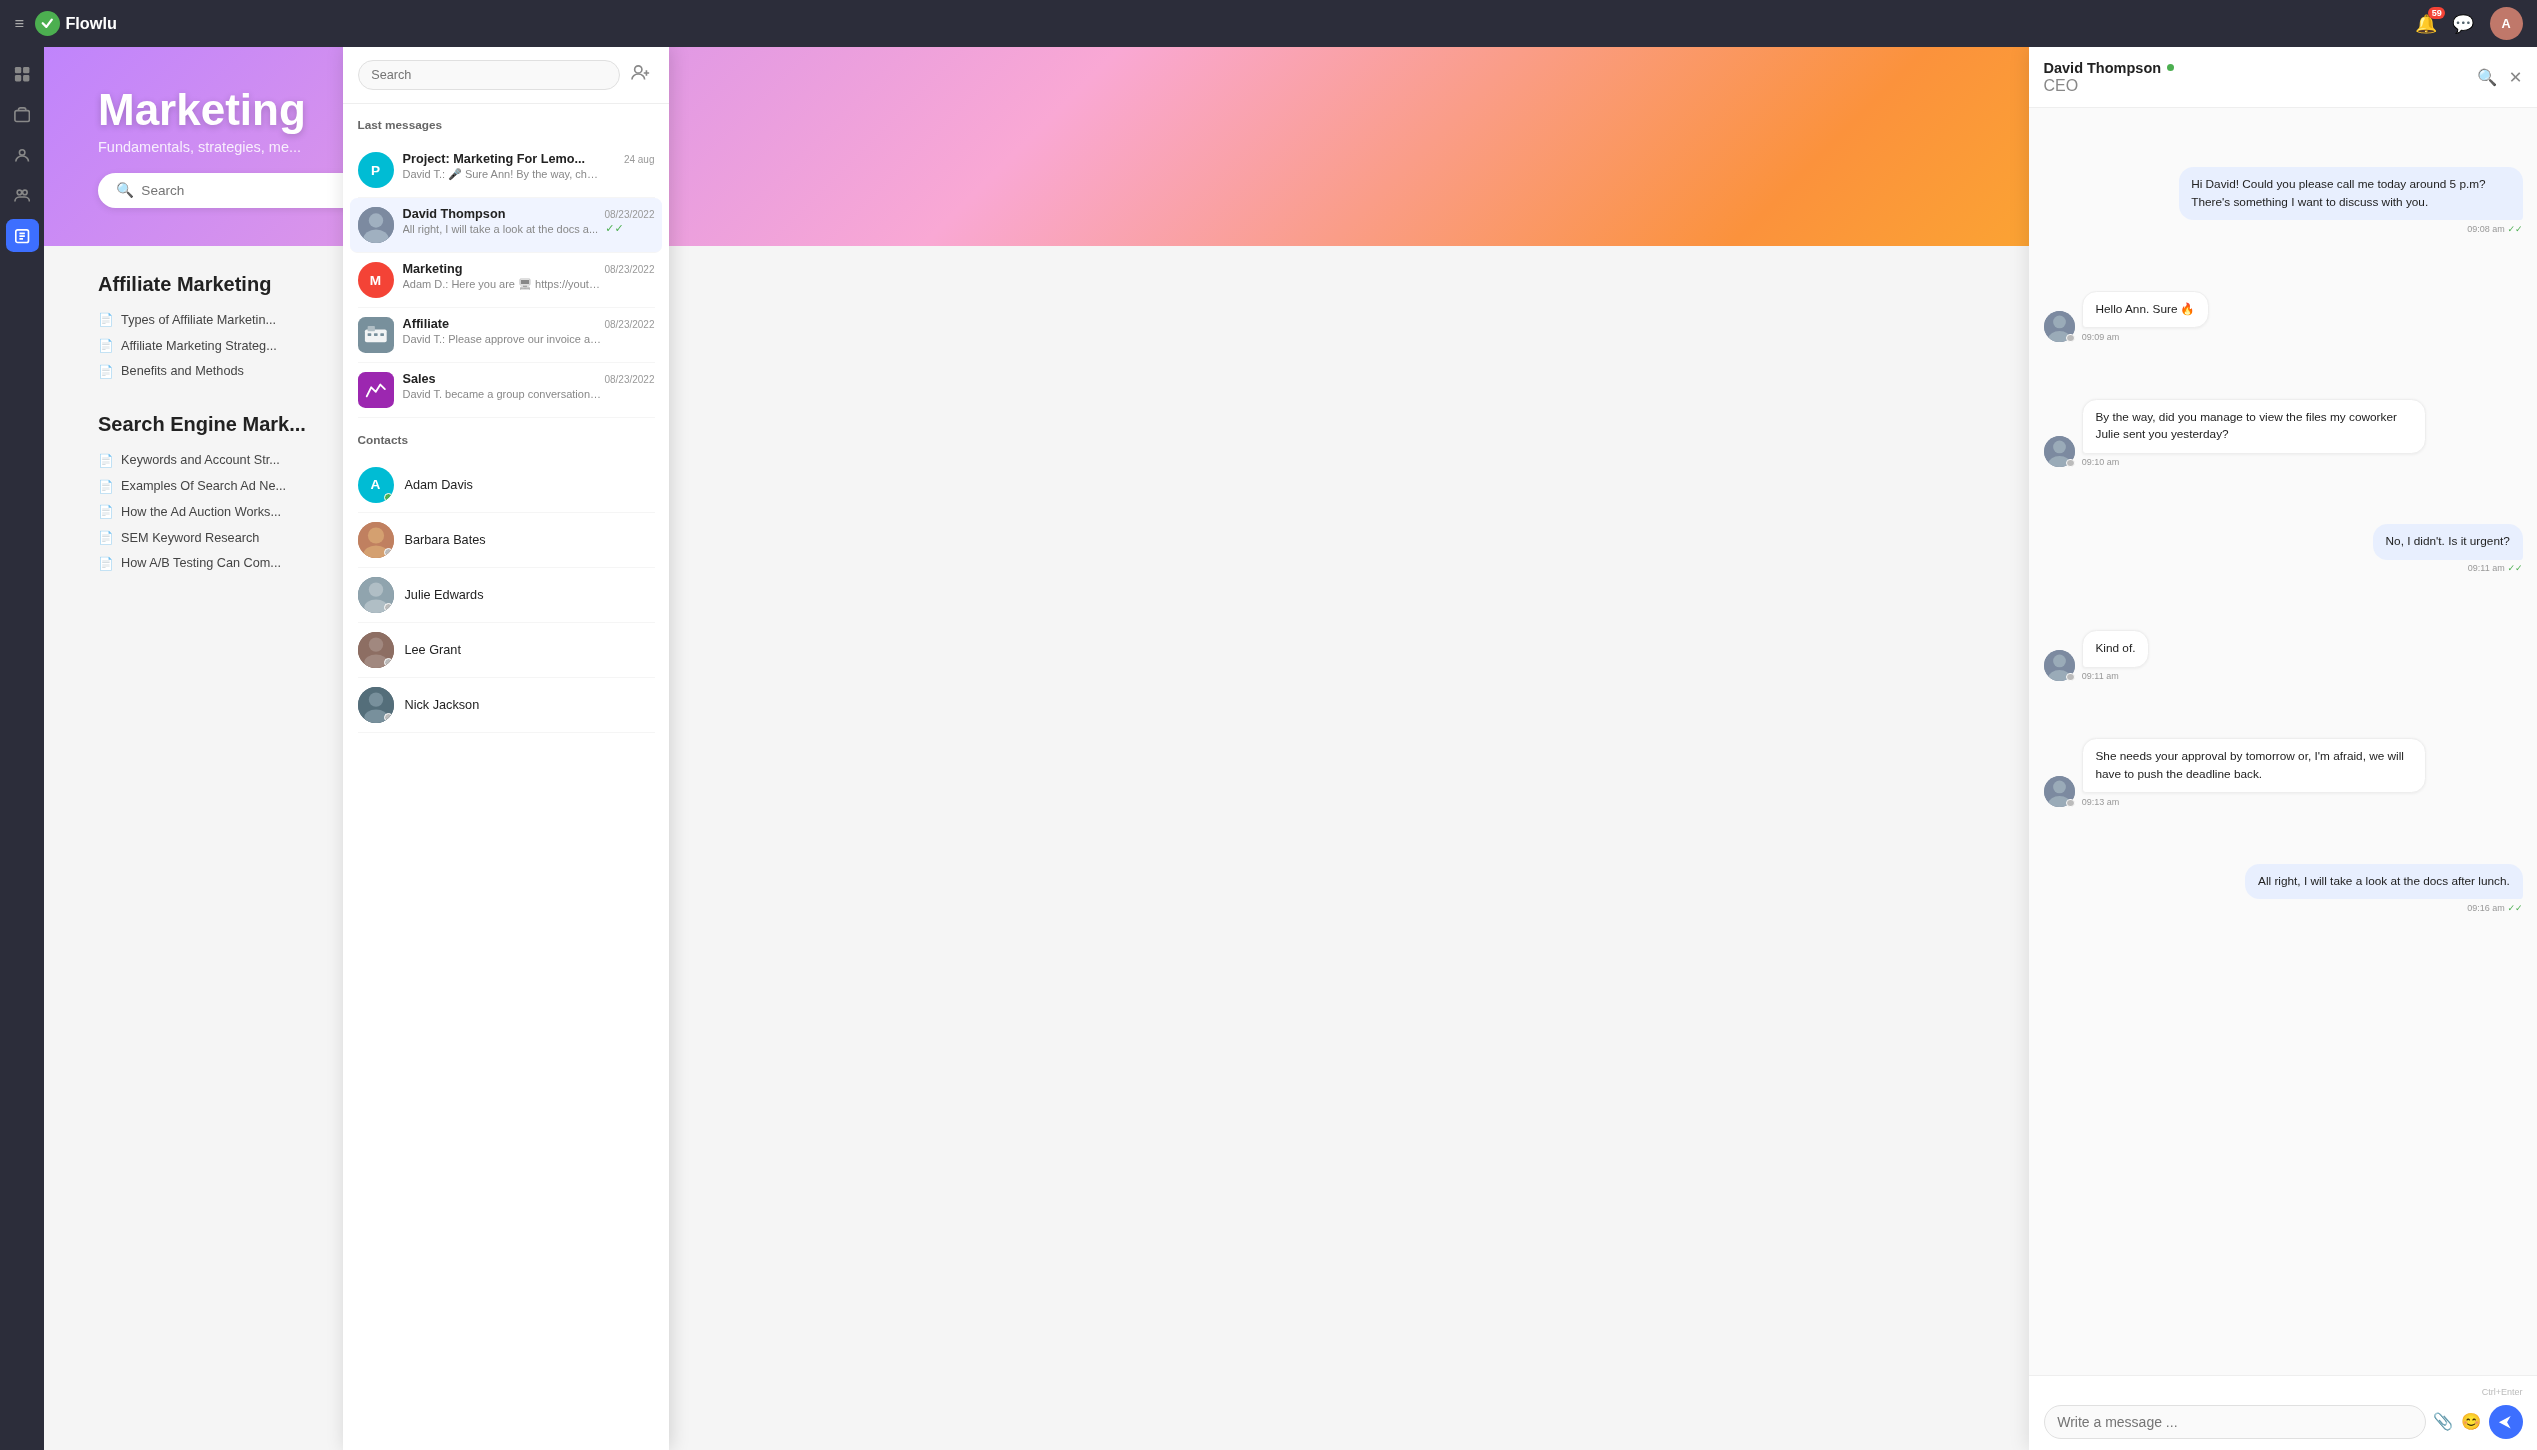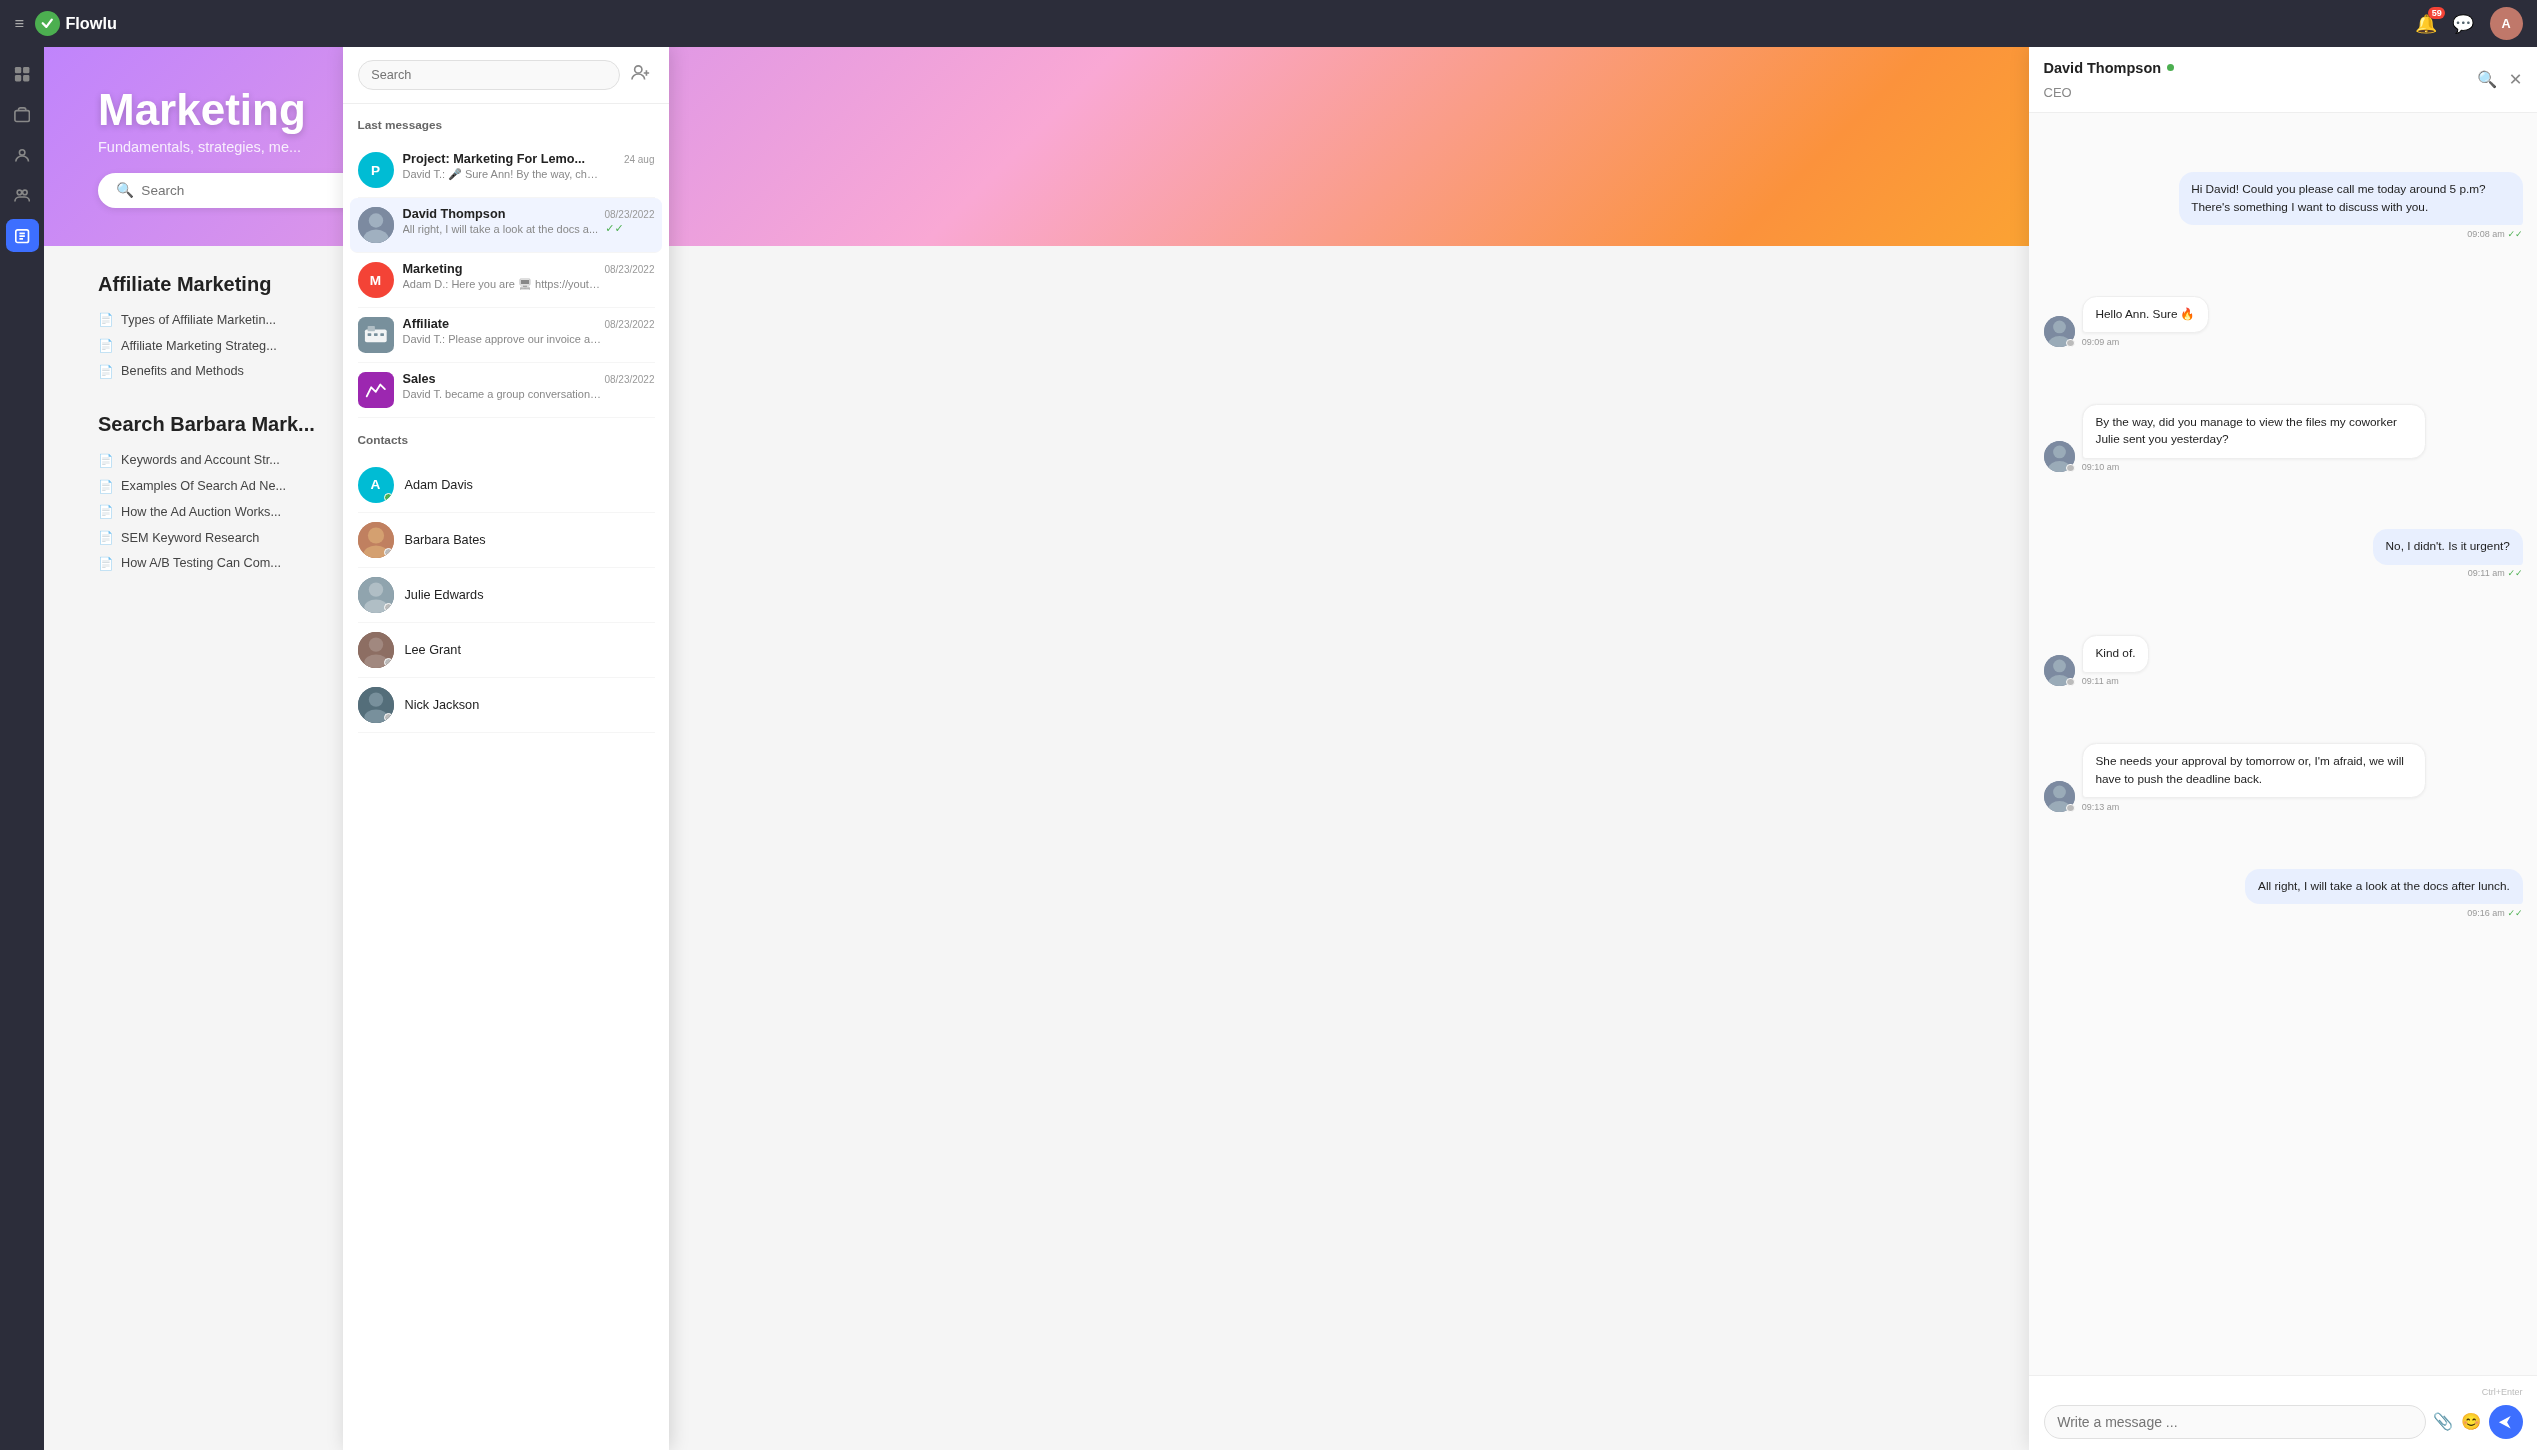--- a/index.html
+++ b/index.html
@@ -110,21 +110,21 @@
       position: absolute; top: 0; right: 0; width: 508px; height: 100%;
       background: white; box-shadow: -1.8px 0 18px rgba(0,0,0,0.1); z-index: 50;
       display: flex; flex-direction: column;
     }
     .chat-header {
       padding: 12.7px 14.5px; border-bottom: 0.9px solid #eee; display: flex; align-items: center; justify-content: space-between;
     }
     .chat-header-left { display: flex; flex-direction: column; }
     .chat-header-name { font-size: 14.5px; font-weight: 700; color: #222; display: flex; align-items: center; gap: 5.4px; }
     .chat-online-dot { width: 7.3px; height: 7.3px; background: #4caf50; border-radius: 50%; }
-    .chat-role { font-size: 13px; color: #888; margin-top: 9px; }
+    .chat-role { font-size: 16px; color: #888; margin-top: 1px; }
     .chat-header-right { display: flex; gap: 11px; align-items: center; }
     .chat-icon-btn { color: #888; font-size: 16.3px; cursor: pointer; }
 
     .chat-messages { flex: 1; overflow-y: auto; padding: 14.5px; background: #fafafa; display: flex; flex-direction: column; gap: 12.7px; }
     .msg-row { display: flex; align-items: flex-end; gap: 7.3px; margin-top: 44px; }
     .msg-row.outgoing { justify-content: flex-end; }
     .msg-row.incoming { justify-content: flex-start; }
     .msg-bubble {
       max-width: 344px; padding: 9px 12.7px; border-radius: 14.5px; font-size: 11.8px; line-height: 1.5; position: relative;
     }
@@ -251,21 +251,21 @@
             <span class="kb-article-icon">📄</span>
             <span>Affiliate Marketing Strateg...</span>
           </li>
           <li class="kb-article-item">
             <span class="kb-article-icon">📄</span>
             <span>Benefits and Methods</span>
           </li>
         </ul>
       </div>
       <div class="kb-section">
-        <div class="kb-section-title">Search Barbara Mark...</div>
+        <div class="kb-section-title">Search Engine Mark...</div>
         <ul class="kb-article-list">
           <li class="kb-article-item">
             <span class="kb-article-icon">📄</span>
             <span>Keywords and Account Str...</span>
           </li>
           <li class="kb-article-item">
             <span class="kb-article-icon">📄</span>
             <span>Examples Of Search Ad Ne...</span>
           </li>
           <li class="kb-article-item">

